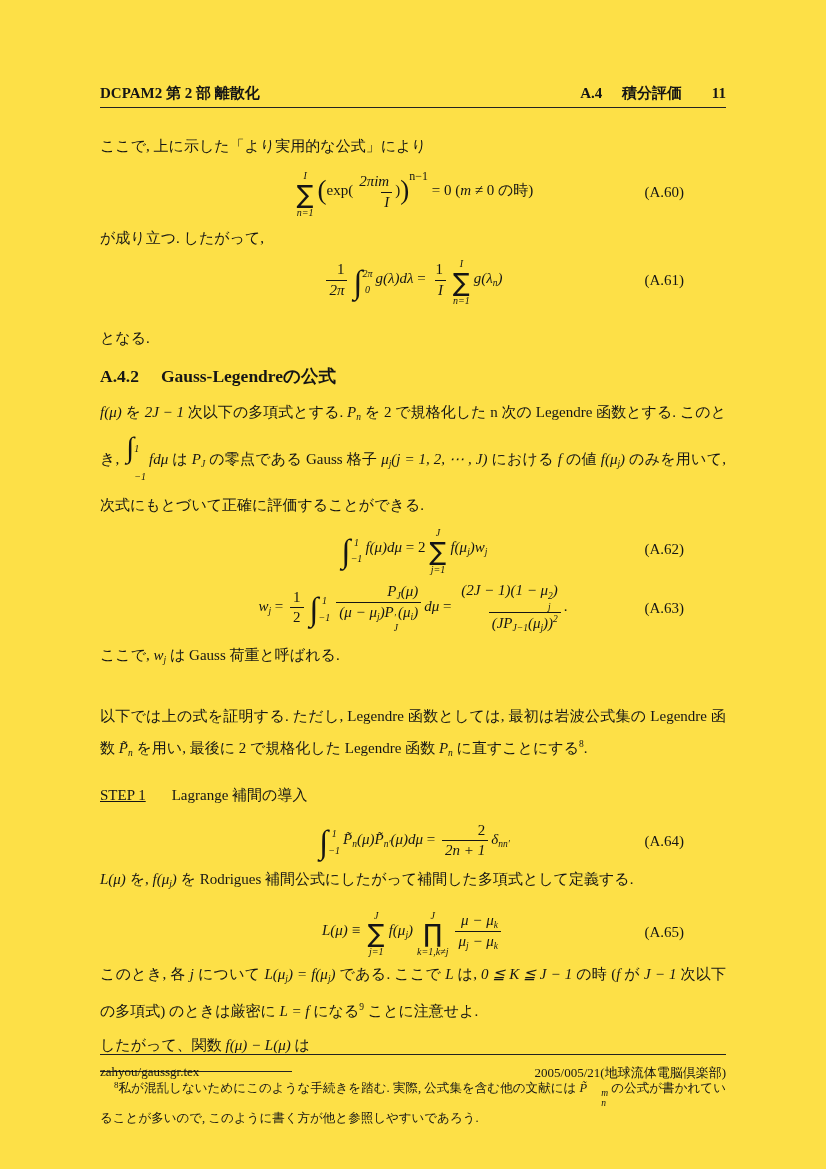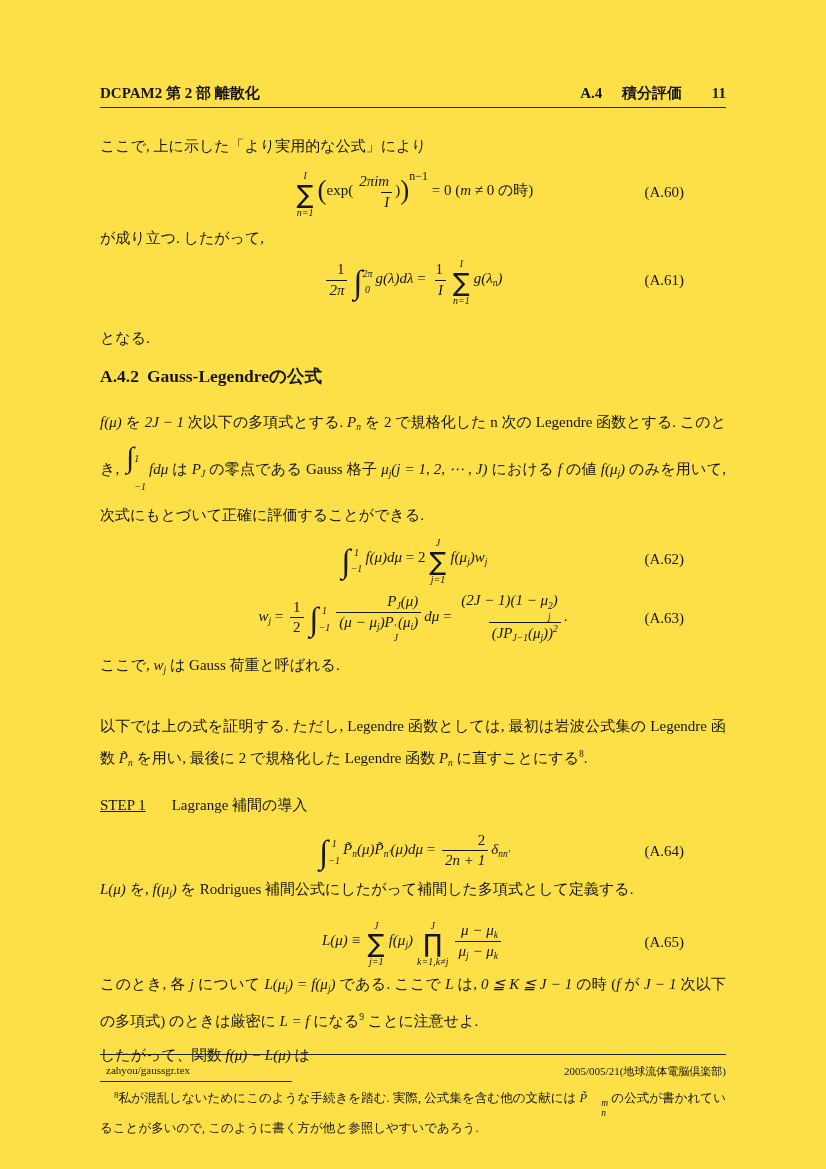--- a/index.html
+++ b/index.html
@@ -9,21 +9,21 @@
     font-family:"Liberation Serif","DejaVu Serif",serif;color:#151515;
   }
   
   .header{display:flex;justify-content:space-between;align-items:flex-end;
     border-bottom:1.5px solid #222;padding-bottom:4px;font-weight:bold;font-size:15px;}
   .hsec{margin-left:16px;}
   .hpage{margin-left:26px;}
   
   .para{margin:0;font-size:15px;line-height:28px;text-align:justify;}
   .sec{margin:12px 0 0 0;font-size:17.5px;font-weight:bold;}
-  .sec .secnum{margin-right:8px;}
+  .sec .secnum{margin-right:22px;}
   .step-label{text-decoration:underline;margin-right:26px;}
   
   .eq{position:relative;text-align:center;font-size:15px;line-height:1.25;}
   .eqnum{position:absolute;right:42px;top:50%;transform:translateY(-50%);font-style:normal;}
   
   .run-i{font-style:italic;}
   .run-sup{font-size:9.5px;vertical-align:6px;}
   .sp{font-size:9.5px;vertical-align:6px;}
   .sb{font-size:9.5px;vertical-align:-3px;}
   .ss{display:inline-flex;flex-direction:column;font-size:9.5px;line-height:1.12;vertical-align:-4px;text-align:left;}
@@ -41,21 +41,21 @@
   .frac{display:inline-flex;flex-direction:column;align-items:flex-end;vertical-align:middle;margin:0 3px;line-height:1.3;}
   .fnum{padding:0 3px;}
   .fden{border-top:1px solid #151515;padding:0 3px;}
   
   .fnrule{width:192px;border-top:1px solid #222;margin-top:12px;}
   .fn{margin:4px 0 0 0;font-size:12.5px;line-height:19px;text-align:justify;text-indent:14px;}
   .fn .run-sup{font-size:9px;vertical-align:4px;}
   
   .footer{position:absolute;left:100px;right:100px;top:1054px;}
   .footer-rule{border-top:1.2px solid #222;}
-  .footer-row{display:flex;justify-content:space-between;font-size:11px;padding-top:9px;margin-left:6px;}
+  .footer-row{display:flex;justify-content:space-between;font-size:13px;padding-top:9px;}
 </style>
 </head>
 <body>
 
 <div class="page">
 
   <div class="header">
     <span>DCPAM2 第 2 部 離散化</span>
     <span>
       <span>A.4</span>
@@ -100,21 +100,21 @@
         </span><span class="hold"><span class="run-i">g(λ</span><span class="sb it">n</span></span><span class="run-i">)</span></span>
     <span class="eqnum">(A.61)</span>
   </div>
 
   <p class="para" style="margin-top:20px"><span class="run-r">となる.</span></p>
 
   <h2 class="sec">
     <span class="secnum">A.4.2</span><span>Gauss-Legendreの公式</span>
   </h2>
 
-  <p class="para" style="margin-top:20px"><span class="run-i">f(μ)</span><span class="run-r"> を </span><span class="run-i">2J − 1</span><span class="run-r"> 次以下の多項式とする. </span><span class="hold"><span class="run-i">P</span><span class="sb it">n</span></span><span class="run-r"> を 2 で規格化した n 次の Legendre 函数とする. このとき, </span><span class="intw inline">
+  <p class="para" style="margin-top:10px"><span class="run-i">f(μ)</span><span class="run-r"> を </span><span class="run-i">2J − 1</span><span class="run-r"> 次以下の多項式とする. </span><span class="hold"><span class="run-i">P</span><span class="sb it">n</span></span><span class="run-r"> を 2 で規格化した n 次の Legendre 函数とする. このとき, </span><span class="intw inline">
         <span class="intsym">∫</span>
         <span class="intlims">
           <span class="ilim">1</span>
           <span class="ilim">−1</span>
         </span>
       </span><span class="run-i">fdμ</span><span class="run-r"> は </span><span class="hold"><span class="run-i">P</span><span class="sb it">J</span></span><span class="run-r"> の零点である Gauss 格子 </span><span class="hold"><span class="run-i">μ</span><span class="sb it">j</span></span><span class="run-i">(j = 1, 2, ⋯ , J)</span><span class="run-r"> における </span><span class="run-i">f</span><span class="run-r"> の値 </span><span class="hold"><span class="run-i">f(μ</span><span class="sb it">j</span></span><span class="run-i">)</span><span class="run-r"> のみを用いて, 次式にもとづいて正確に評価することができる.</span></p>
 
   <div class="eq" style="margin-top:6px">
     <span><span class="intw">
           <span class="intsym">∫</span>

